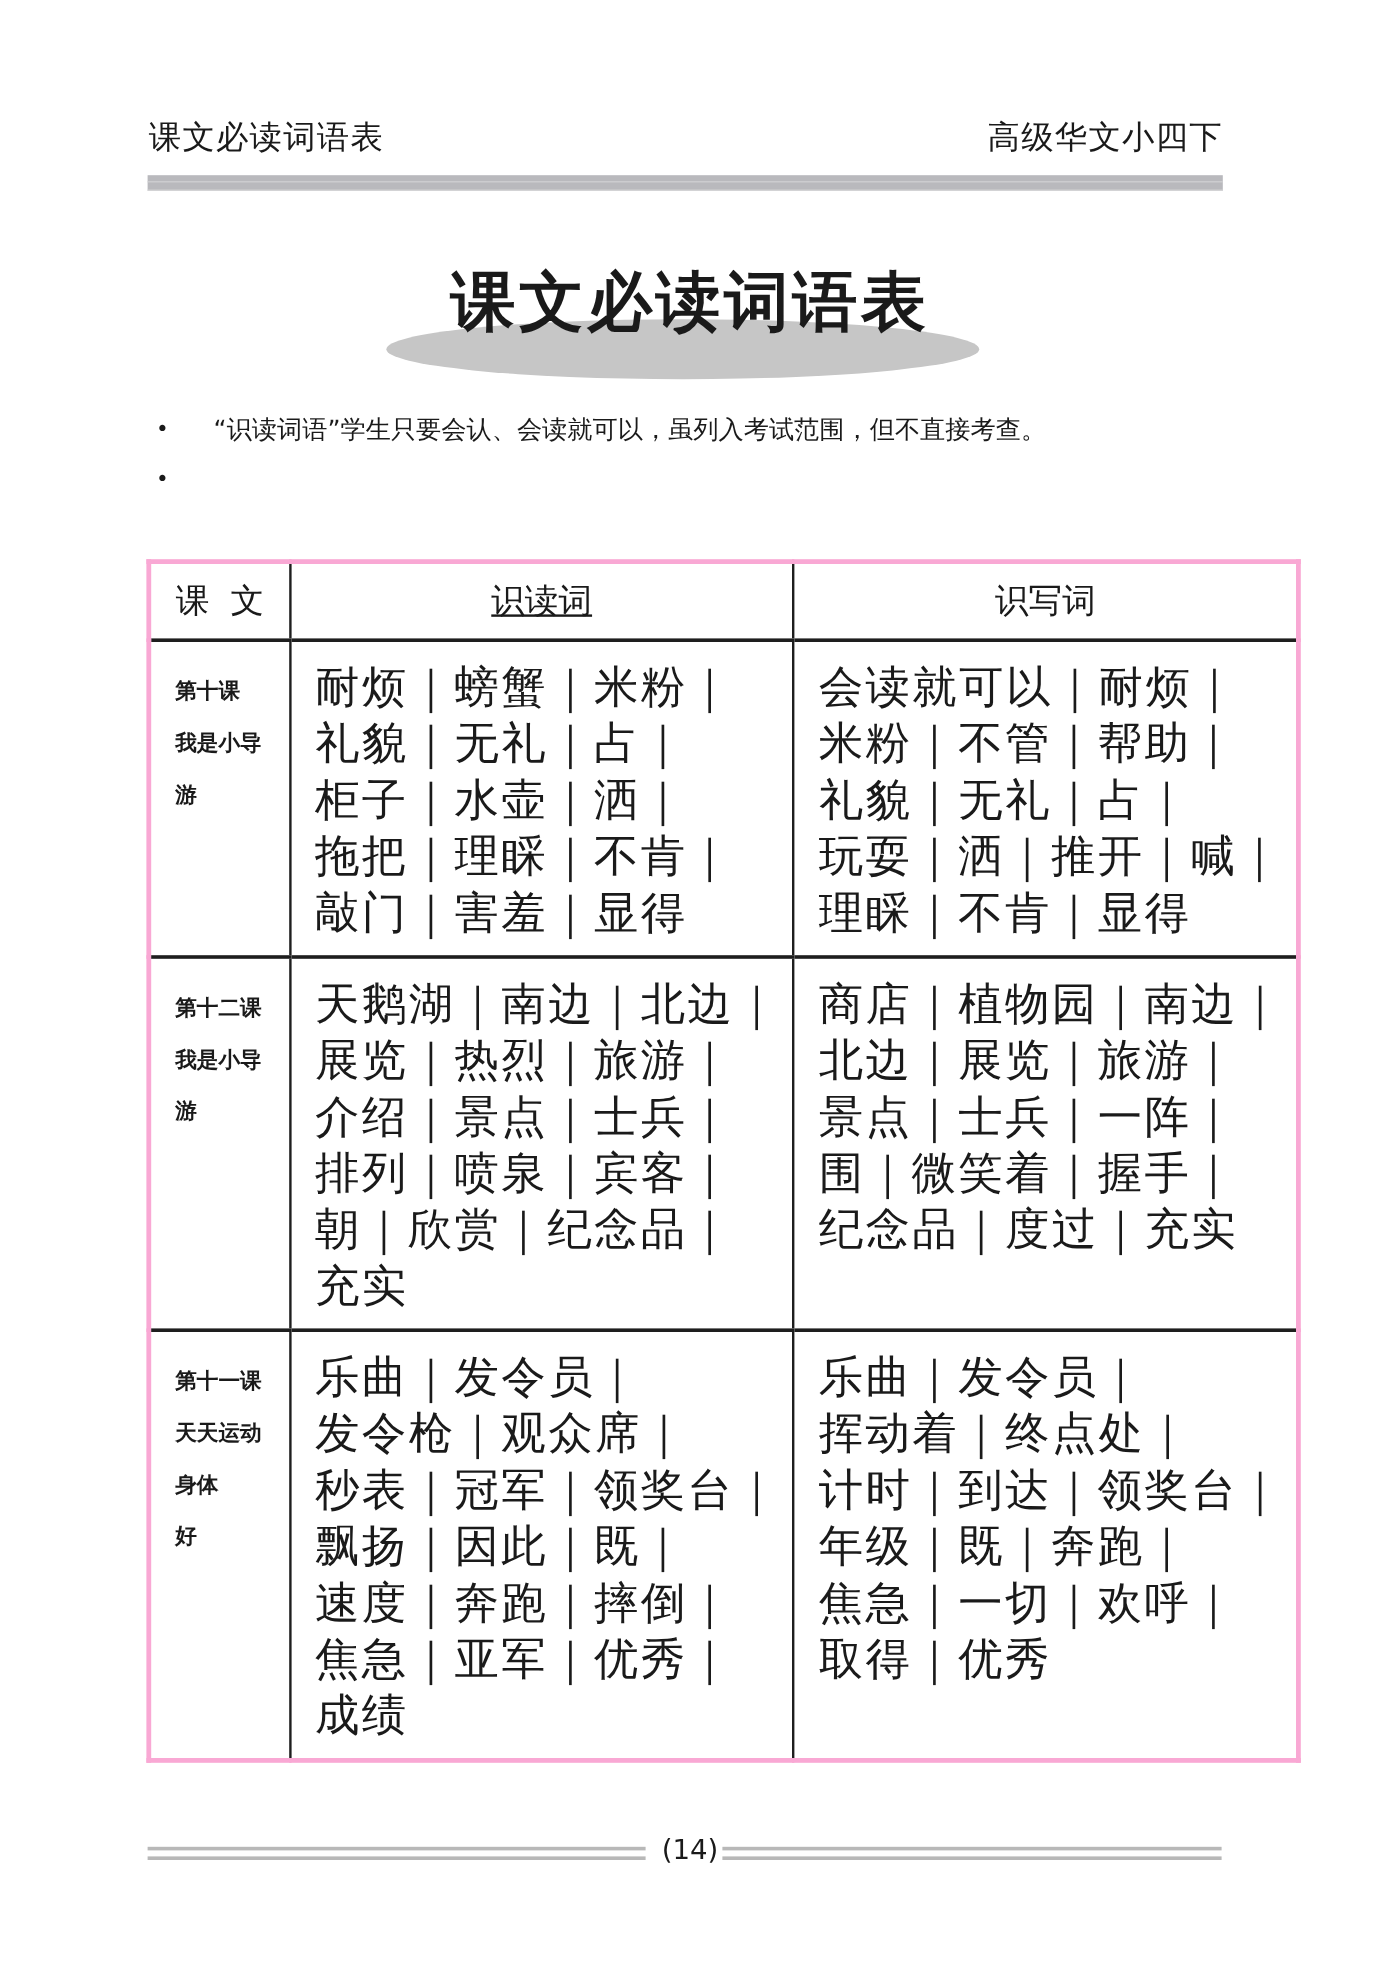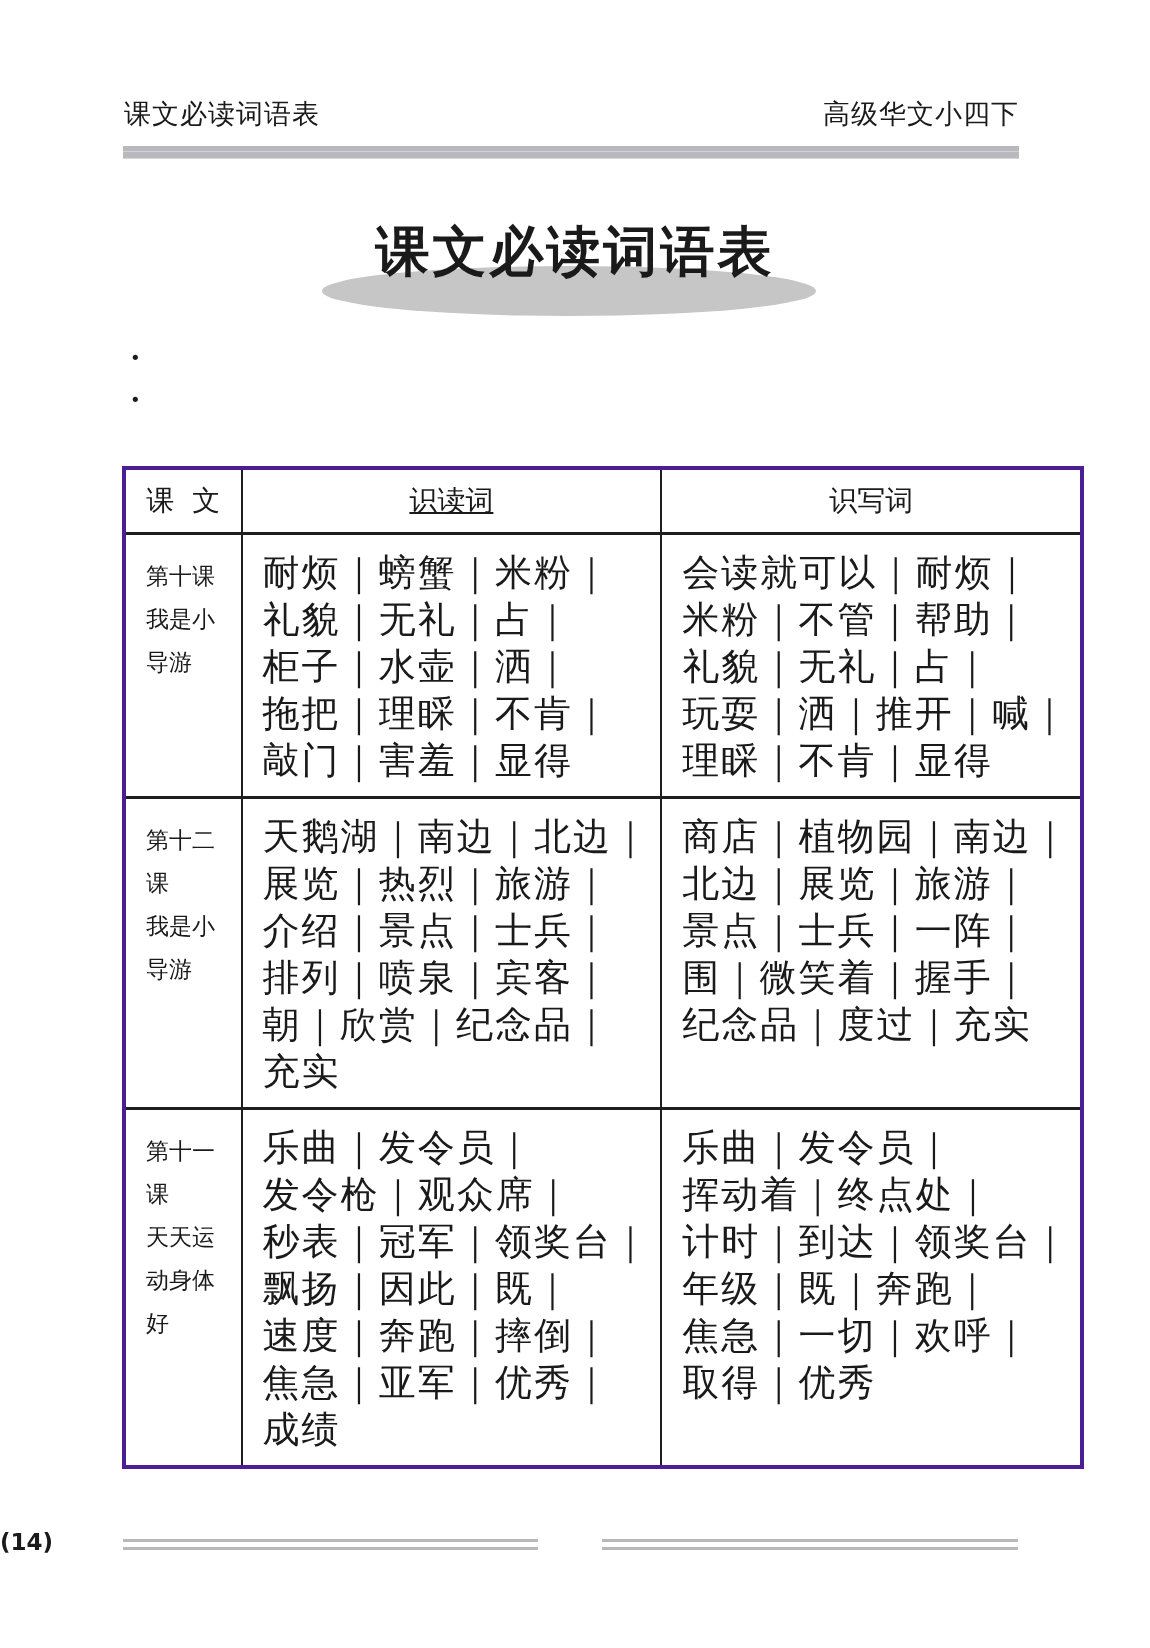--- a/index.html
+++ b/index.html
@@ -38,66 +38,67 @@
     .note {
       position: relative; height: 42px; line-height: 36px;
       font-size: 21px; padding-left: 50px; white-space: nowrap;
     }
     .note .bullet {
       position: absolute; left: 2px; top: 0; font-size: 18px;
     }
     table.vocab {
       position: absolute; left: 122px; top: 466px;
       width: 962px; border-collapse: collapse;
-      border: 4px solid #4c1d95;
+      border: 4px solid #f9a8d4;
     }
     table.vocab th, table.vocab td {
       border-left: 2px solid #1e1e1e; border-right: 2px solid #1e1e1e;
       vertical-align: top;
     }
     table.vocab thead th {
       height: 60px; font-weight: normal; font-size: 28px;
       text-align: center; vertical-align: middle;
       border-bottom: 3px solid #1e1e1e;
     }
     table.vocab tbody tr + tr td { border-top: 3px solid #1e1e1e; }
     .col-lesson { width: 206px; }
     .col-read { width: 372px; text-decoration: underline; }
     .col-write { width: 372px; }
     .lesson-cell {
-      padding: 20px 10px 0 20px; font-size: 23px; line-height: 43px;
+      padding: 20px 10px 0 20px; font-size: 18px; line-height: 43px; font-weight: bold;
     }
     .words-cell {
       padding: 14px 10px 12px 20px;
       font-family: "DejaVu Serif", serif; font-size: 37px; line-height: 47px;
       letter-spacing: 2px;
     }
     .words-line { white-space: nowrap; }
     .footer-rule {
       position: absolute; top: 1539px; height: 3px; background: #b8b8b8;
     }
     .footer-rule.second { top: 1547px; }
     .page-number {
       position: absolute; left: 0; width: 1150px; top: 1529px;
-      font-size: 23px; font-weight: bold;
+      text-align: center; font-size: 23px; font-weight: normal;
     }
   </style>
 </head>
 <body>
 
 <div class="running-head-left">课文必读词语表</div>
 <div class="running-head-right">高级华文小四下</div>
 <div class="header-bar"></div>
 
 <div class="title-ellipse"></div>
 <div class="page-title">课文必读词语表</div>
 
 <div class="notes">
   <div class="note">
     <span class="bullet">•</span>
+    <span>“识读词语”学生只要会认、会读就可以，虽列入考试范围，但不直接考查。</span>
   </div>
   <div class="note">
     <span class="bullet">•</span>
   </div>
 </div>
 
 <table class="vocab">
   <thead>
     <tr>
       <th class="col-lesson" style="white-space:pre;">课  文</th>

